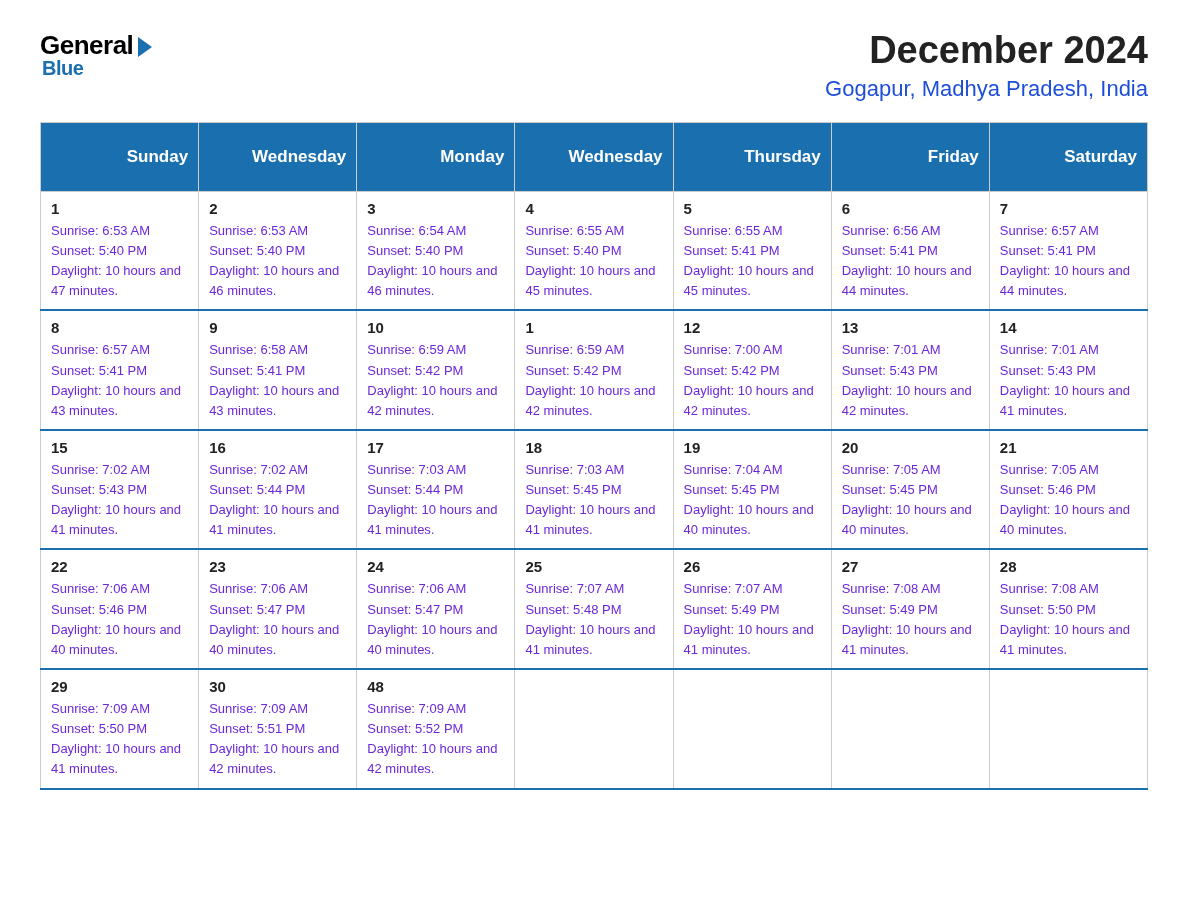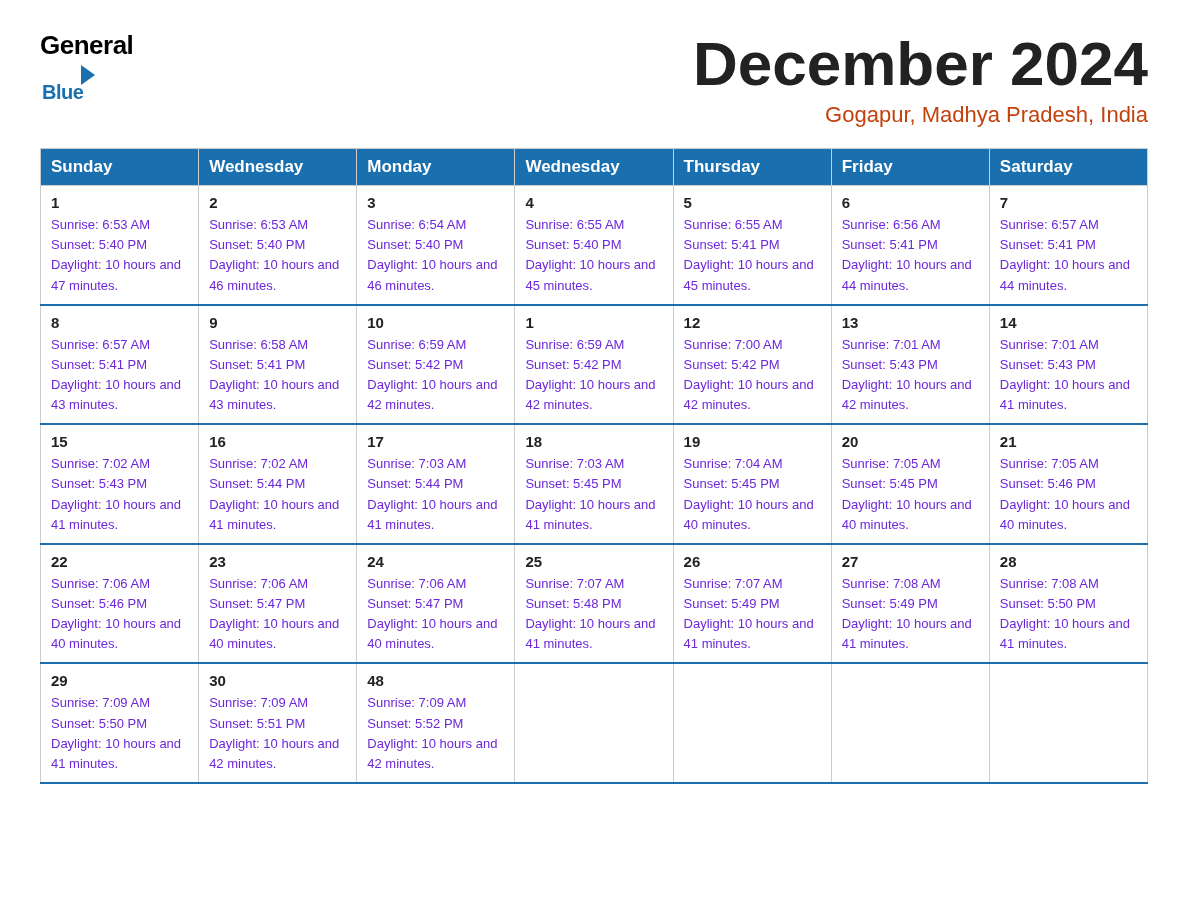--- a/index.html
+++ b/index.html
@@ -18,21 +18,20 @@
     }
     .logo {
       display: flex;
       flex-direction: column;
       align-items: flex-start;
     }
     .logo-top {
       display: flex;
       align-items: center;
       gap: 2px;
-      flex-direction: column;
     }
     .logo-general {
       font-size: 26px;
       font-weight: bold;
       color: #000;
       letter-spacing: -0.5px;
     }
     .logo-arrow {
       width: 0;
       height: 0;
@@ -47,41 +46,41 @@
       font-weight: bold;
       color: #1a6faf;
       letter-spacing: -0.5px;
       margin-top: -4px;
       margin-left: 2px;
     }
     .title-block {
       text-align: right;
     }
     .month-title {
-      font-size: 62px;
+      font-size: 38px;
       font-weight: bold;
       color: #222;
       line-height: 1.1;
     }
     .location-title {
       font-size: 22px;
-      color: #c2410c;
+      color: #1d4ed8;
       margin-top: 4px;
     }
     table {
       width: 100%;
       border-collapse: collapse;
     }
     thead tr th {
       background: #1a6faf;
       color: #fff;
       font-size: 17px;
       font-weight: bold;
-      padding: 8px 10px;
-      text-align: left;
+      padding: 24px 10px;
+      text-align: right;
       border: 1px solid #ccc;
     }
     tbody tr td {
       border: 1px solid #ccc;
       vertical-align: top;
       padding: 8px 10px;
       min-height: 90px;
       font-size: 13.5px;
       color: #222;
       width: 14.28%;

